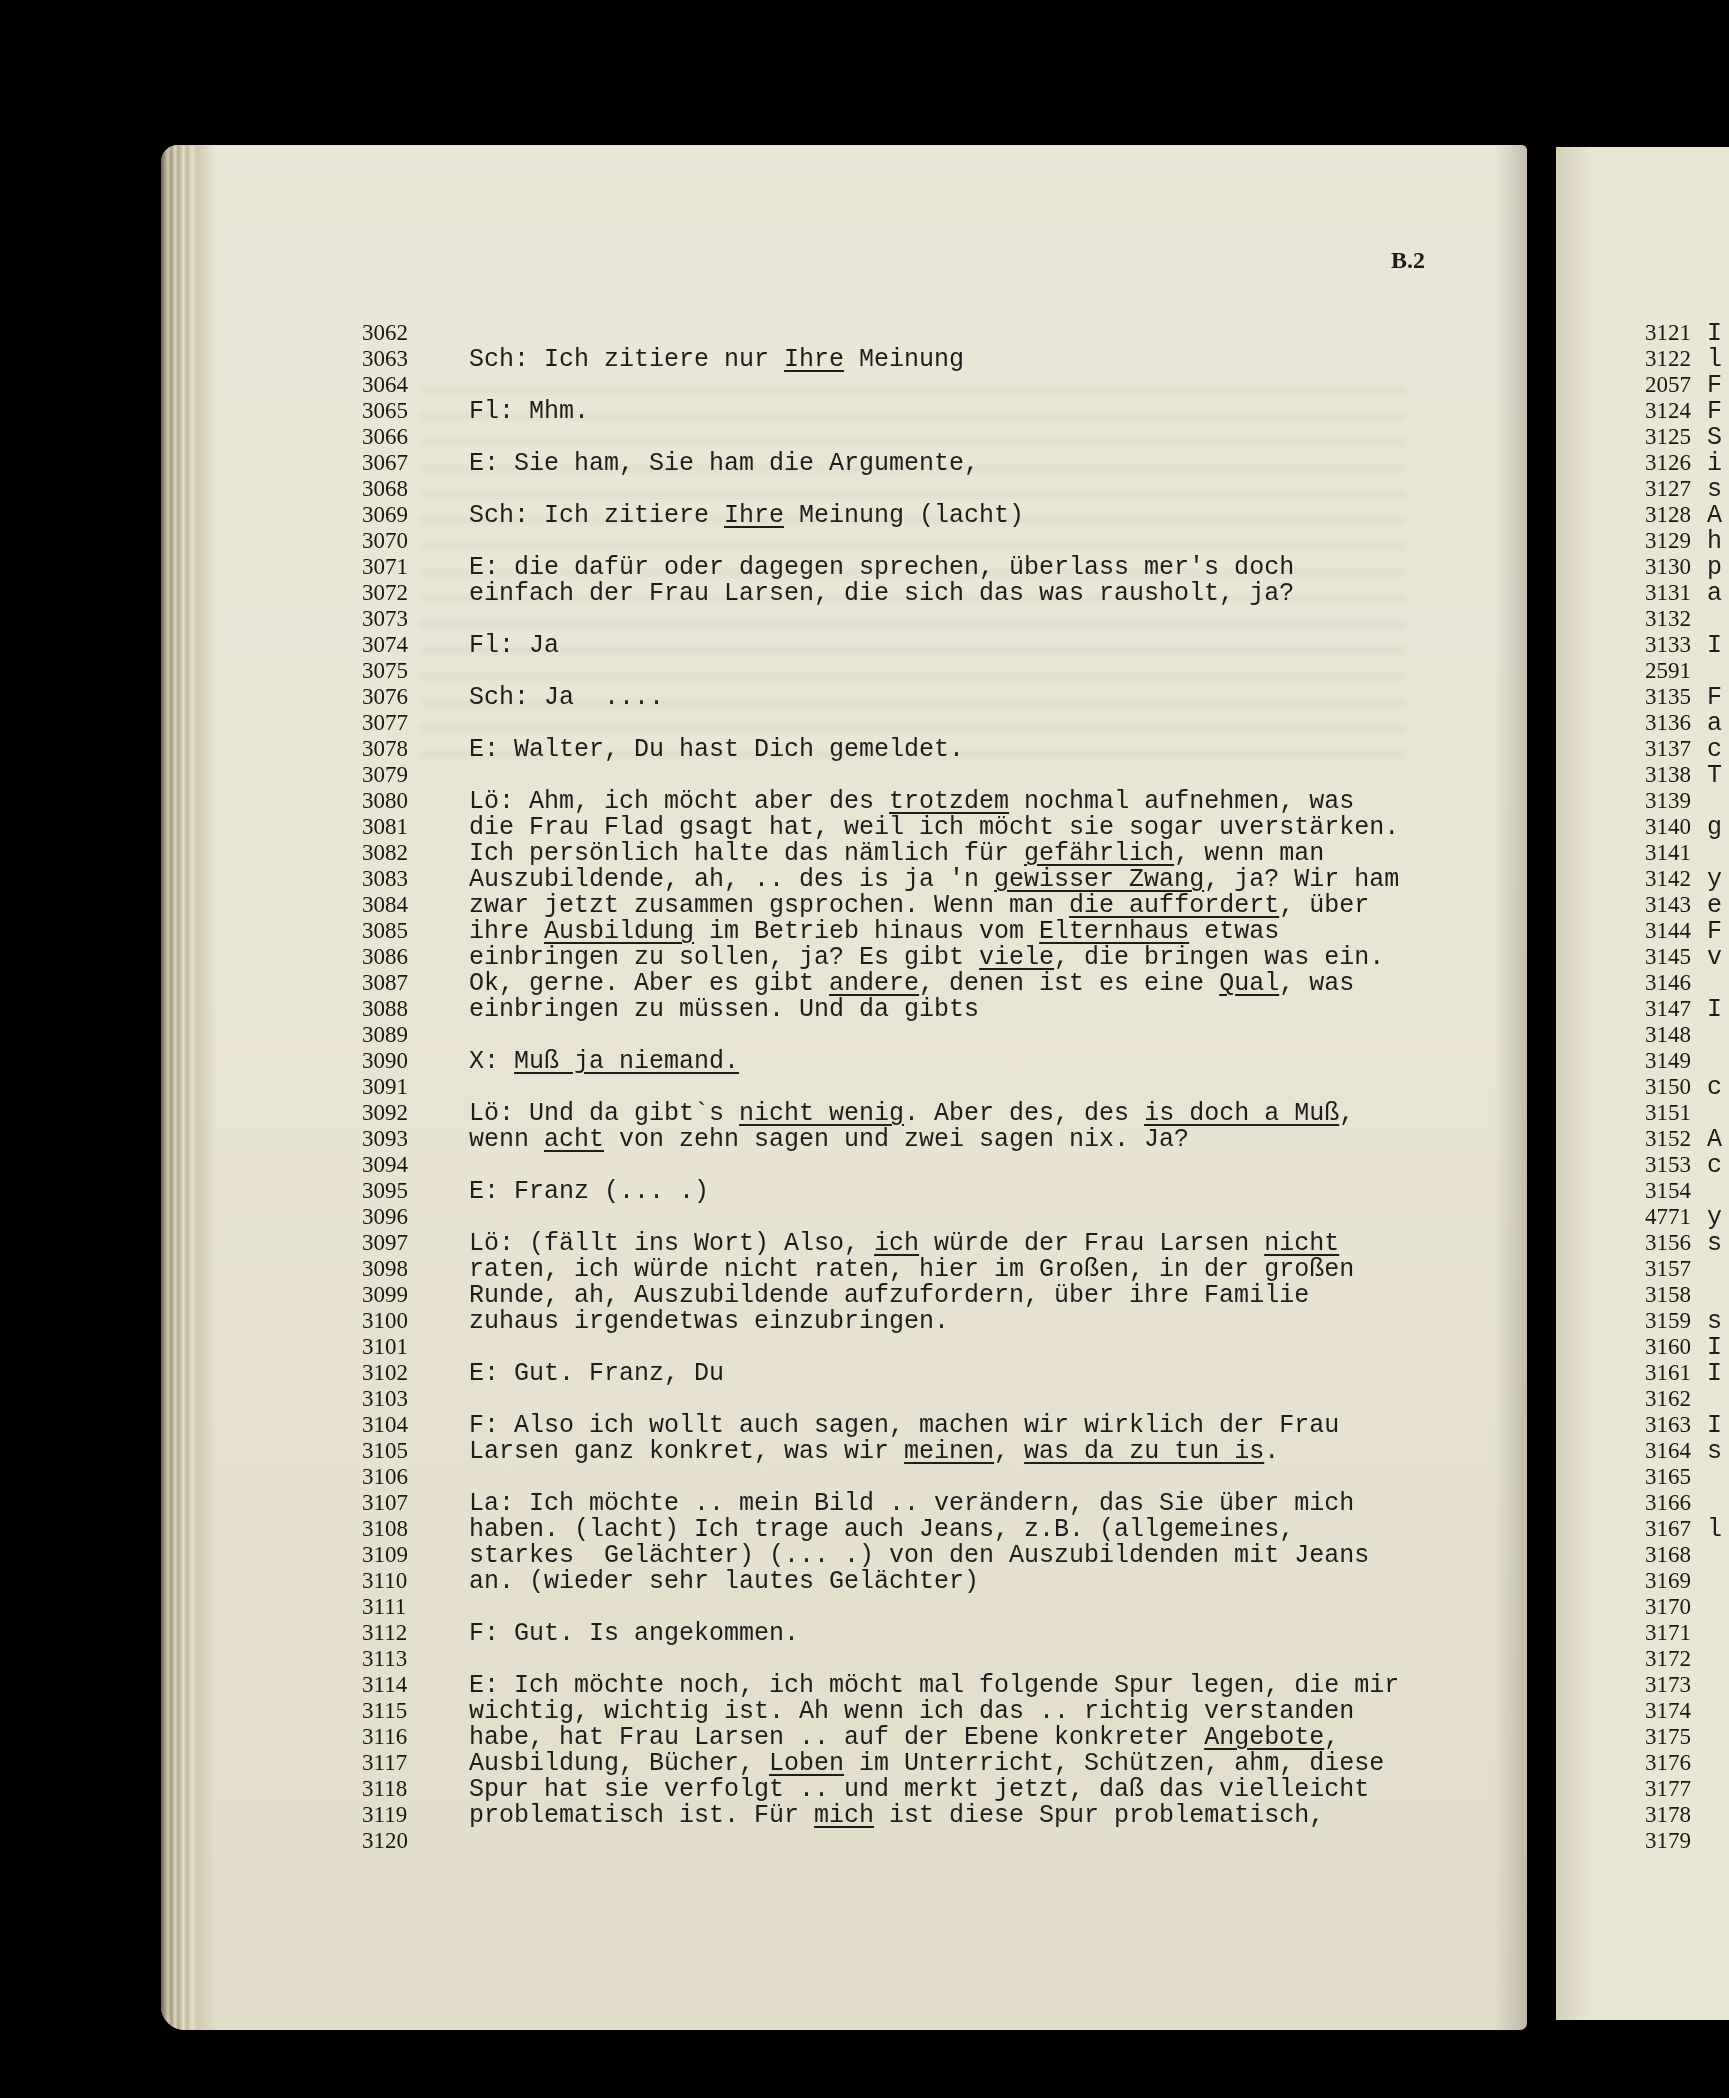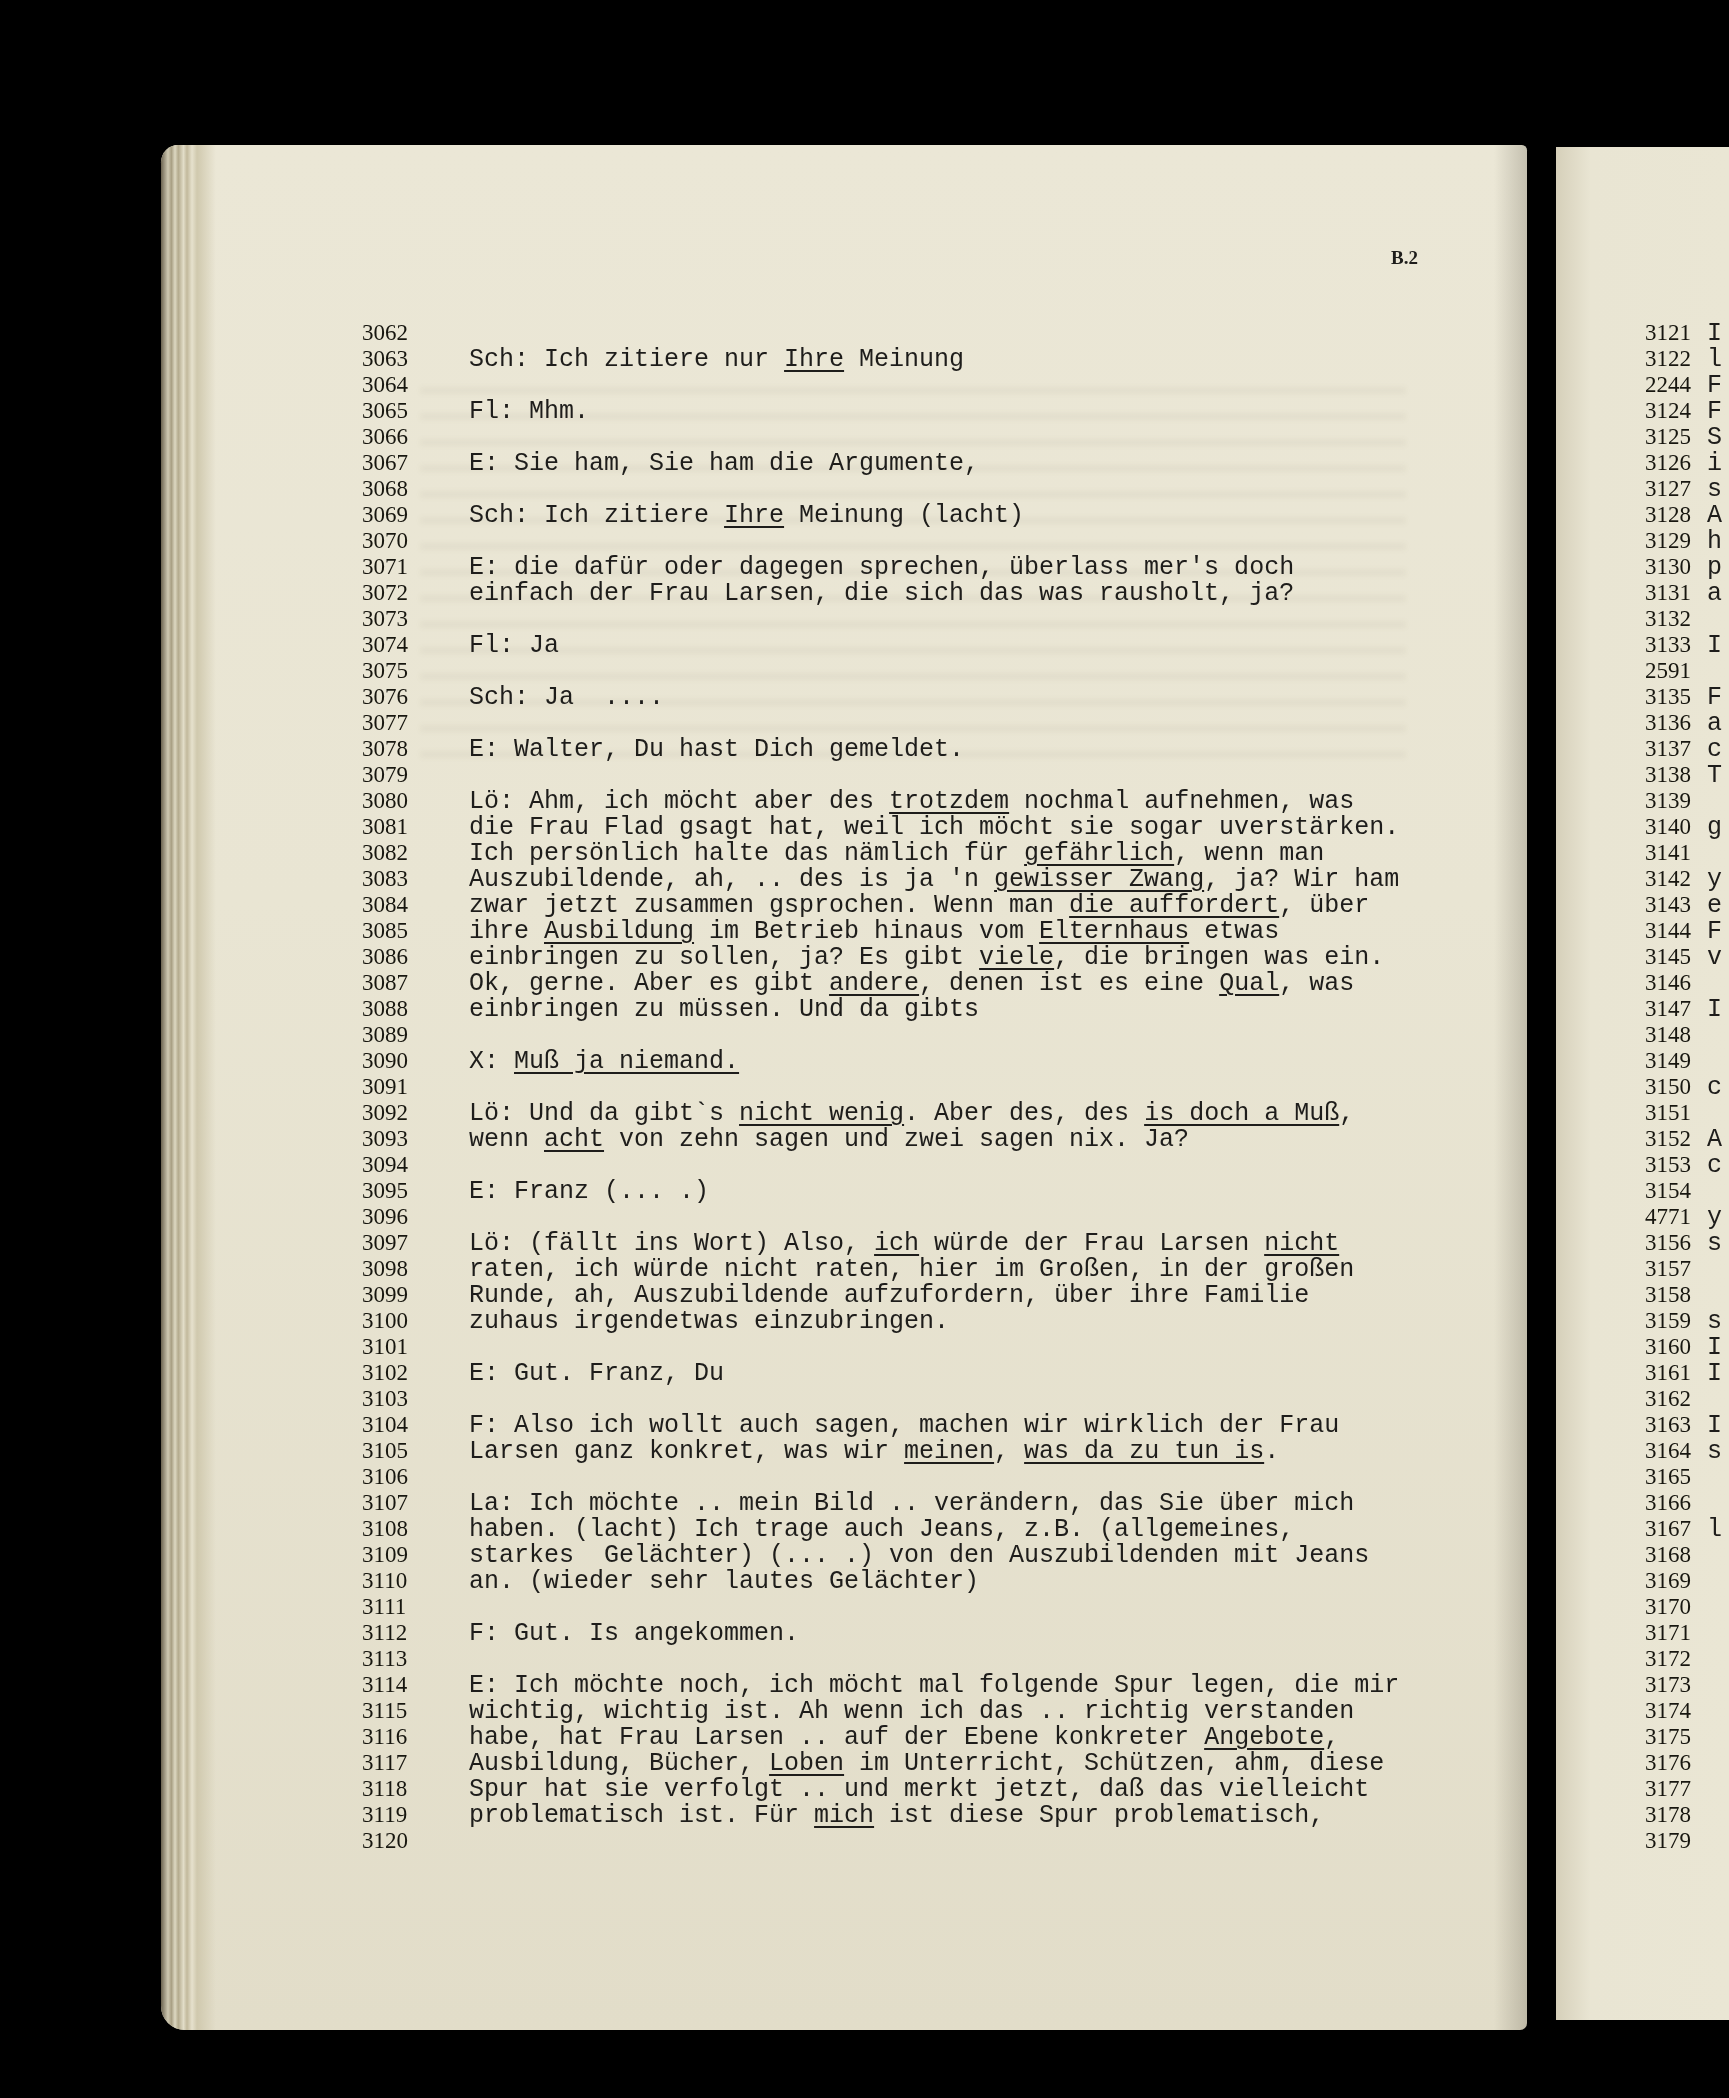--- a/index.html
+++ b/index.html
@@ -39,21 +39,21 @@
     background: repeating-linear-gradient(180deg,
       rgba(110,98,72,0.10) 0 7px, rgba(0,0,0,0) 7px 26px);
     filter: blur(2.6px);
     opacity: 0.55;
     pointer-events: none;
   }
   .header-label {
     position: absolute; left: 1230px; top: 102px;
     font-family: "Liberation Serif", "DejaVu Serif", serif;
     font-weight: 700;
-    font-size: 19px;
+    font-size: 24px;
     color: var(--ink, #1e1d1b);
   }
   .transcript {
     position: absolute; left: 201px; top: 175px; right: 35px;
     font-size: 25px;
     line-height: 26px;
     color: var(--ink, #1e1d1b);
   }
   .row {
     display: flex;
@@ -155,21 +155,21 @@
         <div class="row"><span class="num">3117</span><span class="txt"><span>Ausbildung, Bücher, </span><span class="u">Loben</span><span> im Unterricht, Schützen, ahm, diese</span></span></div>
         <div class="row"><span class="num">3118</span><span class="txt"><span>Spur hat sie verfolgt .. und merkt jetzt, daß das vielleicht</span></span></div>
         <div class="row"><span class="num">3119</span><span class="txt"><span>problematisch ist. Für </span><span class="u">mich</span><span> ist diese Spur problematisch,</span></span></div>
         <div class="row"><span class="num">3120</span><span class="txt"></span></div>
       </div>
   </div>
   <div class="right-page">
     <div class="transcript right">
         <div class="row"><span class="num">3121</span><span class="frag">I</span></div>
         <div class="row"><span class="num">3122</span><span class="frag">l</span></div>
-        <div class="row"><span class="num">2244</span><span class="frag">F</span></div>
+        <div class="row"><span class="num">2057</span><span class="frag">F</span></div>
         <div class="row"><span class="num">3124</span><span class="frag">F</span></div>
         <div class="row"><span class="num">3125</span><span class="frag">S</span></div>
         <div class="row"><span class="num">3126</span><span class="frag">i</span></div>
         <div class="row"><span class="num">3127</span><span class="frag">s</span></div>
         <div class="row"><span class="num">3128</span><span class="frag">A</span></div>
         <div class="row"><span class="num">3129</span><span class="frag">h</span></div>
         <div class="row"><span class="num">3130</span><span class="frag">p</span></div>
         <div class="row"><span class="num">3131</span><span class="frag">a</span></div>
         <div class="row"><span class="num">3132</span><span class="frag"></span></div>
         <div class="row"><span class="num">3133</span><span class="frag">I</span></div>

